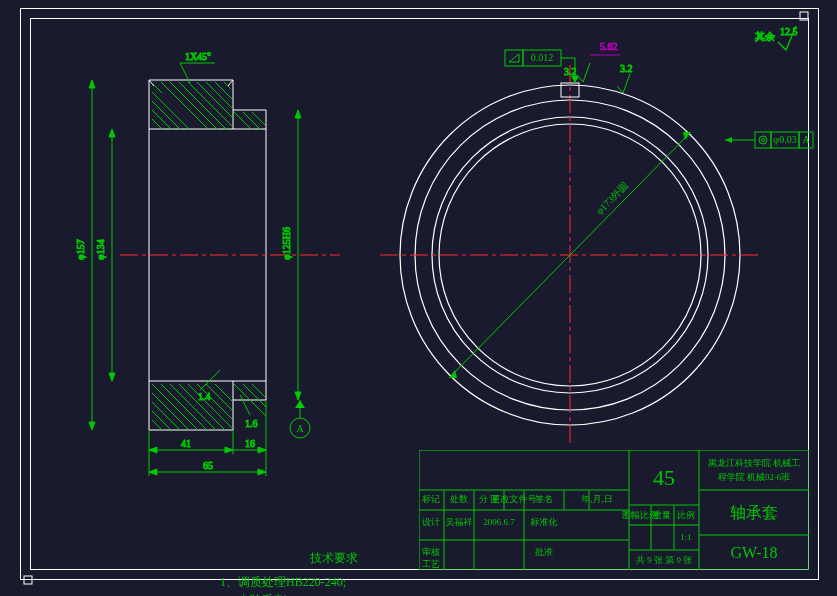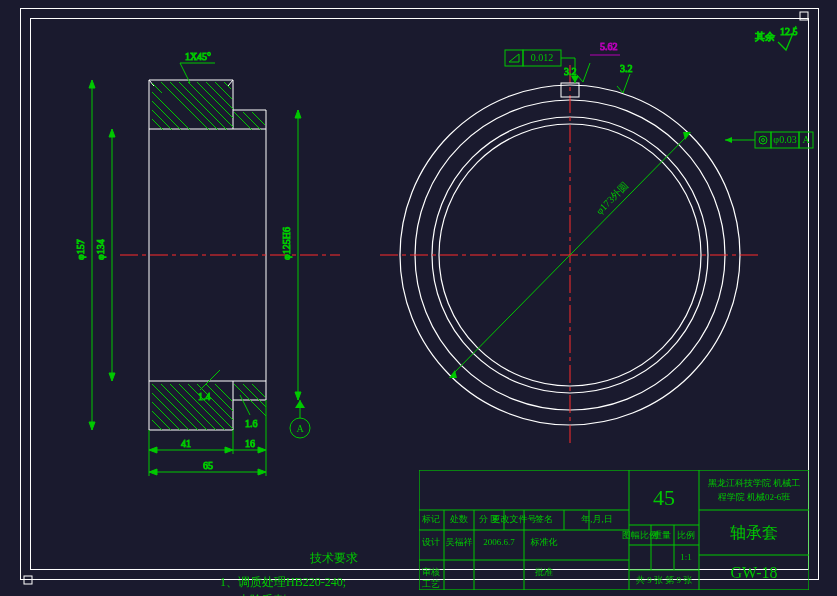--- a/index.html
+++ b/index.html
@@ -24,21 +24,21 @@
   }
   svg { position: absolute; top:0; left:0; }
   .cad-white { stroke:#fff; fill:none; }
   .cad-green { stroke:#00c800; fill:none; }
   .cad-magenta { stroke:#b400b4; fill:none; }
   .cad-red { stroke:#ff2a2a; fill:none; }
   .hatch { stroke:#00c800; stroke-width:1; }
   .dim-text { font-size:10px; fill:#00c800; font-family:"SimSun",serif; }
   .dim-text-mag { font-size:10px; fill:#b400b4; font-family:"SimSun",serif; }
   .green-text { fill:#00c800; font-size:12px; font-family:"SimSun",serif; }
-  .title-block { position:absolute; right:28px; bottom:26px; width:390px; height:100px; }
+  .title-block { position:absolute; right:28px; bottom:26px; width:390px; height:120px; }
   .tb-line { stroke:#00c800; }
   .tb-text { fill:#00c800; font-size:9px; font-family:"SimSun",serif; }
   .tb-text-lg { fill:#00c800; font-size:22px; font-family:"SimSun",serif; }
   .tb-text-md { fill:#00c800; font-size:16px; font-family:"SimSun",serif; }
   .tech-req { position:absolute; left:220px; bottom:50px; }
 </style>
 </head>
 <body>
 
 <div class="border-outer"></div>

